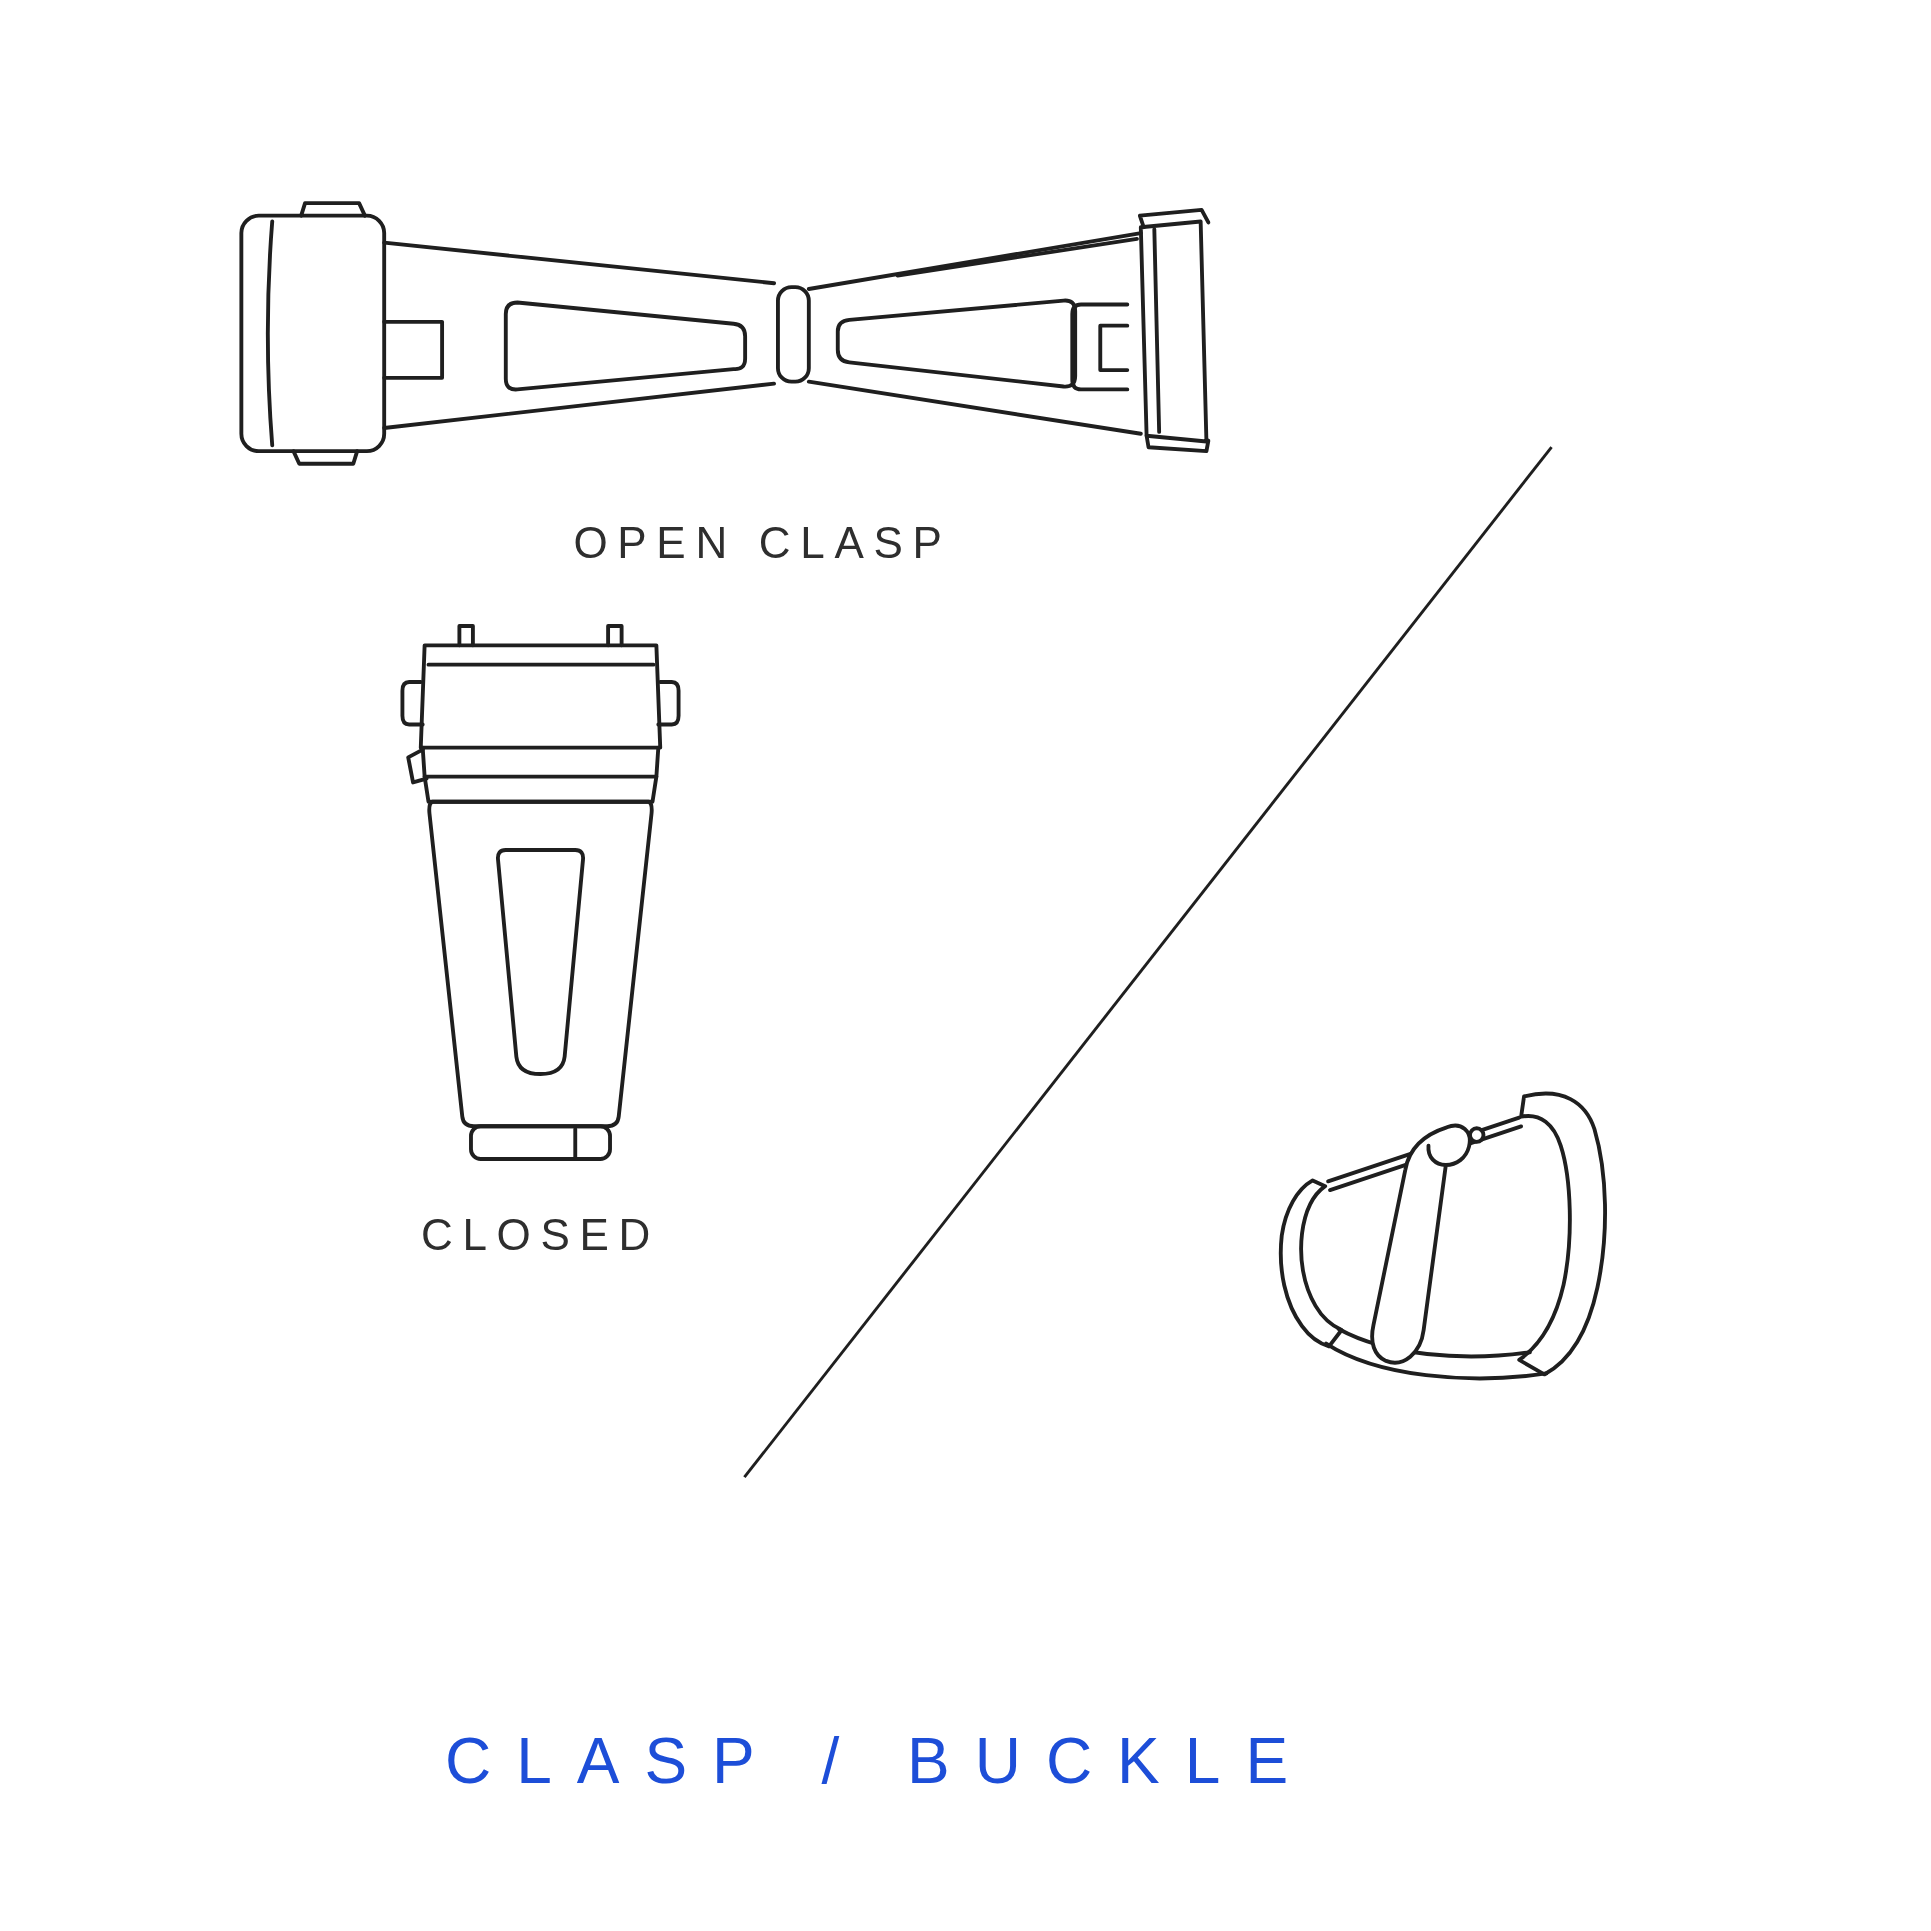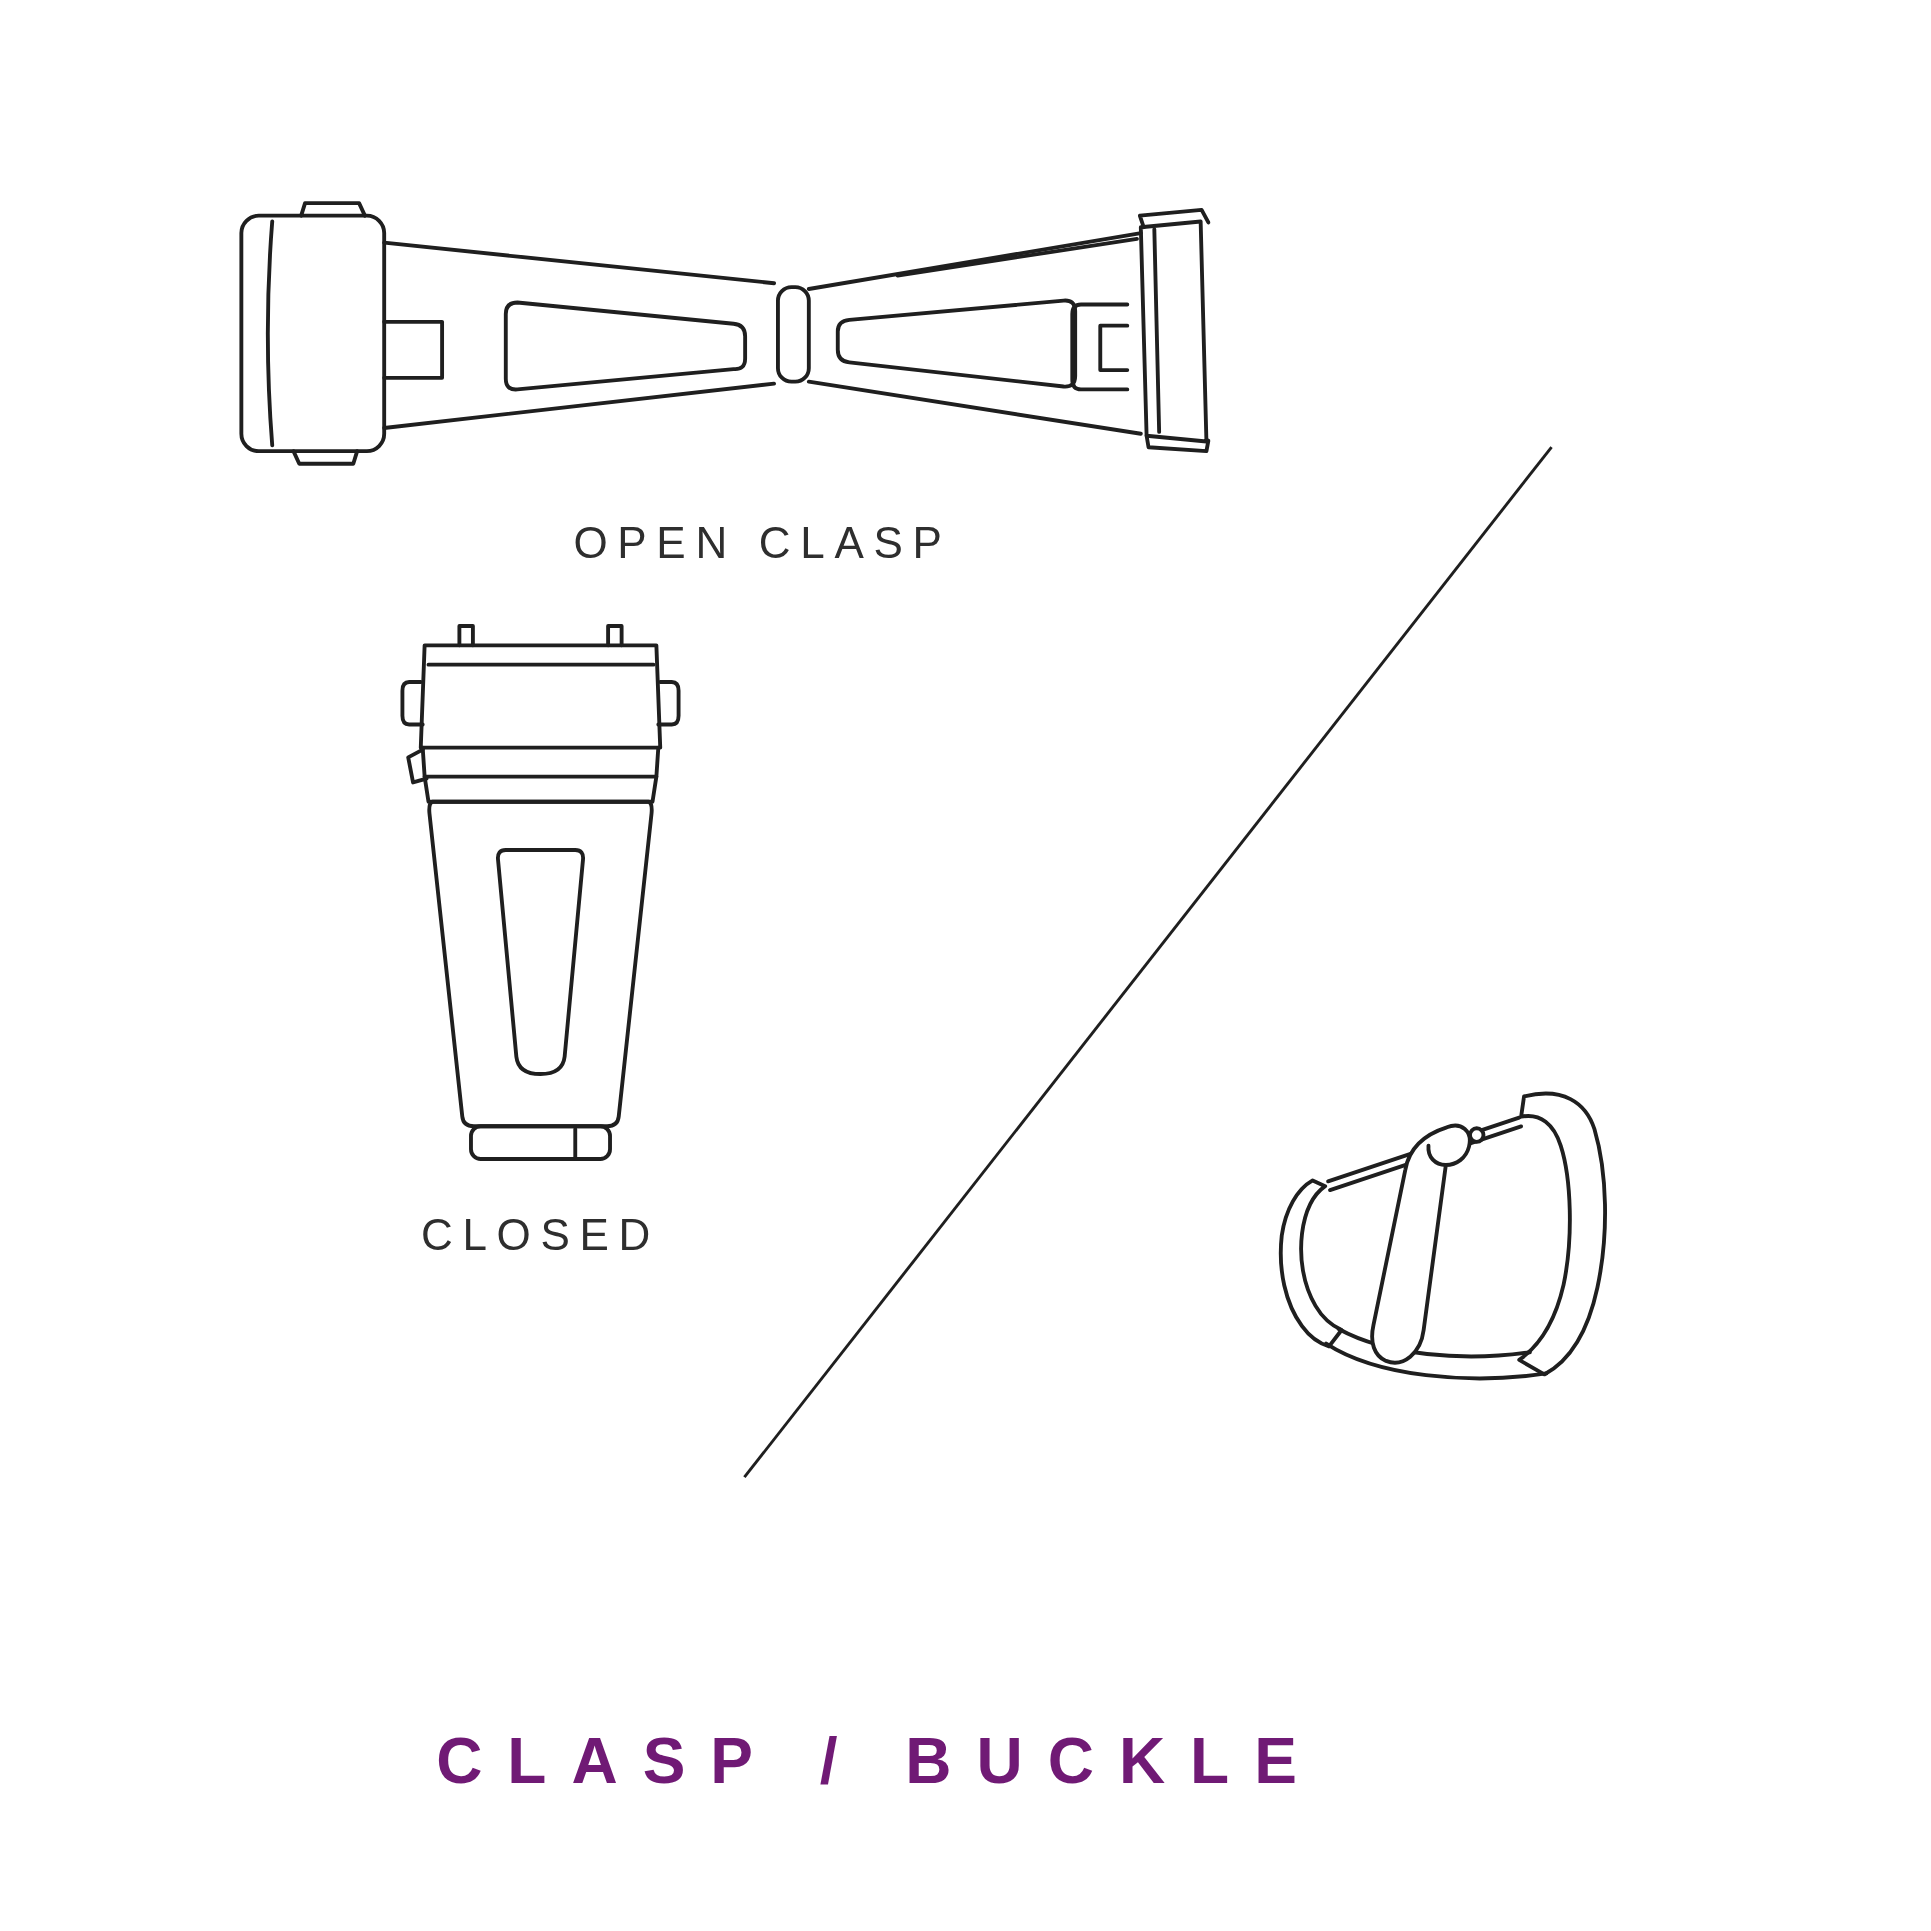--- a/index.html
+++ b/index.html
@@ -39,24 +39,24 @@
     left: 0;
     top: 0;
     pointer-events: none;
   }
   .page-title {
     position: absolute;
     left: 0;
     right: 0;
     top: 1724px;
     text-align: center;
-    color: #701a75;
+    color: #1d4ed8;
     font-size: 64px;
     letter-spacing: 25px;
-    font-weight: 700;
+    font-weight: 400;
     white-space: nowrap;
   }
 </style>
 </head>
 <body>
 
 <div class="canvas">
 
   <div class="fig" style="left:222px; top:179px; width:1081px;">
     <svg width="1081" height="304" viewBox="0 0 1120 315" aria-hidden="true">

